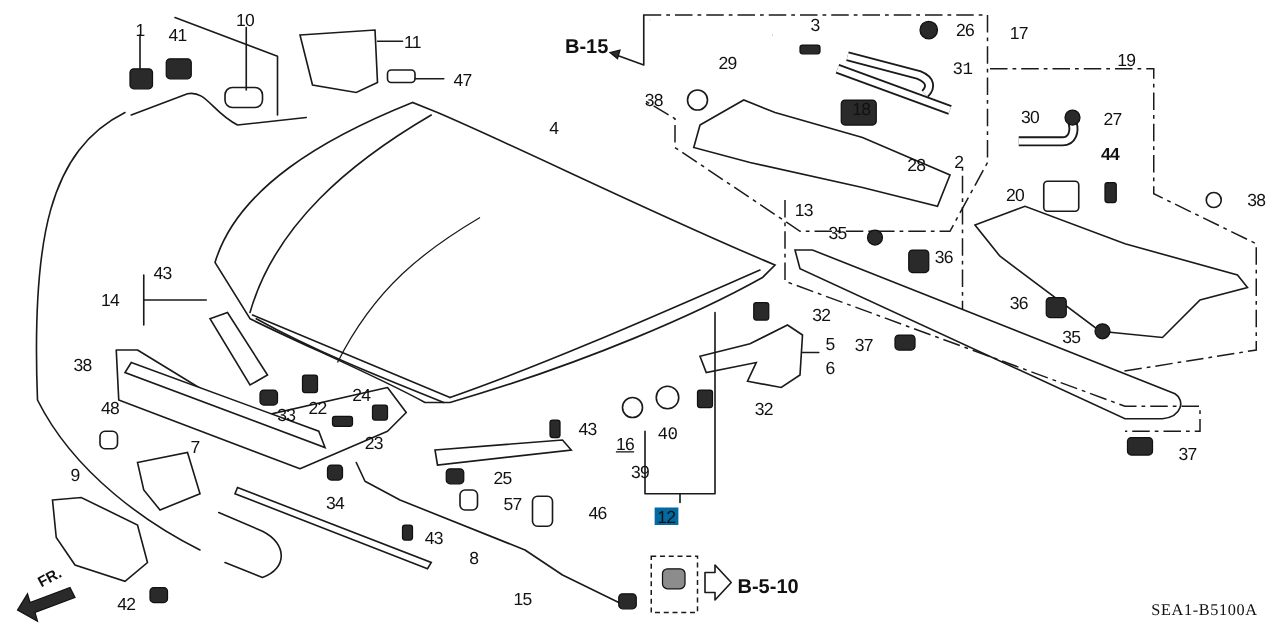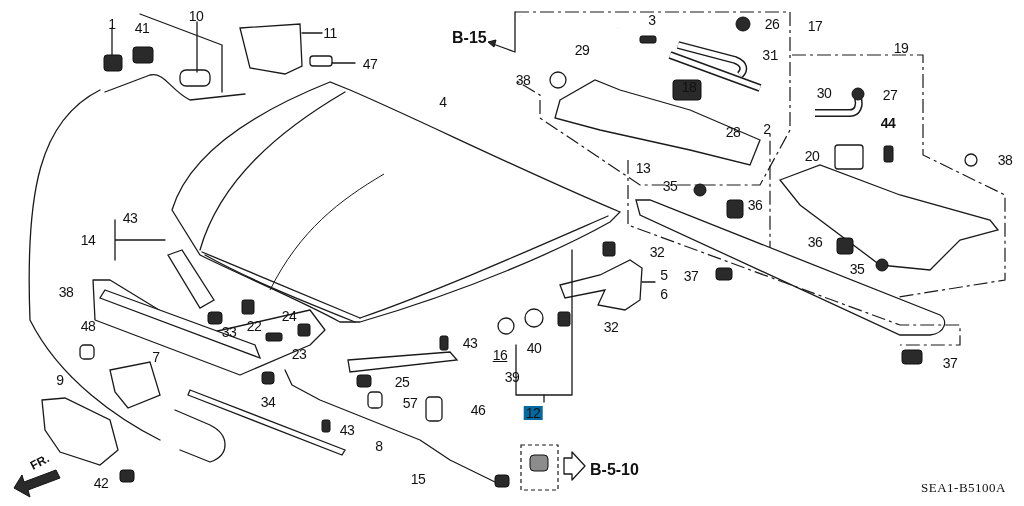--- a/index.html
+++ b/index.html
@@ -183,21 +183,21 @@
     <div class="lbl" style="left: 278px; top: 316px; margin-left: 11px;">24</div>
     <div class="lbl" style="left: 299px; top: 354px;">23</div>
     <div class="lbl" style="left: 156px; top: 357px;">7</div>
     <div class="lbl" style="left: 60px; top: 380px;">9</div>
     <div class="lbl" style="left: 470px; top: 343px;">43</div>
     <div class="lbl" style="left: 500px; top: 355px; text-decoration: underline;">16</div>
     <div class="lbl" style="left: 402px; top: 382px;">25</div>
     <div class="lbl" style="left: 410px; top: 403px;">57</div>
     <div class="lbl" style="left: 478px; top: 410px;">46</div>
     <div class="lbl" style="left: 512px; top: 377px;">39</div>
-    <div class="lbl" style="left: 534px; top: 348px;">40</div>
+    <div class="lbl" style="left: 534px; top: 348px; font-family: Liberation Mono, monospace;">40</div>
     <div class="lbl hl" style="left: 533px; top: 413px; background: #0369a1;">12</div>
     <div class="lbl" style="left: 268px; top: 402px;">34</div>
     <div class="lbl" style="left: 347px; top: 430px;">43</div>
     <div class="lbl" style="left: 379px; top: 446px;">8</div>
     <div class="lbl" style="left: 418px; top: 479px;">15</div>
     <div class="lbl" style="left: 101px; top: 483px;">42</div>
   </div>
 
 <div class="ref" style="left:452px;top:38px;">B-15</div>
 <div class="ref" style="left:590px;top:470px;">B-5-10</div>

